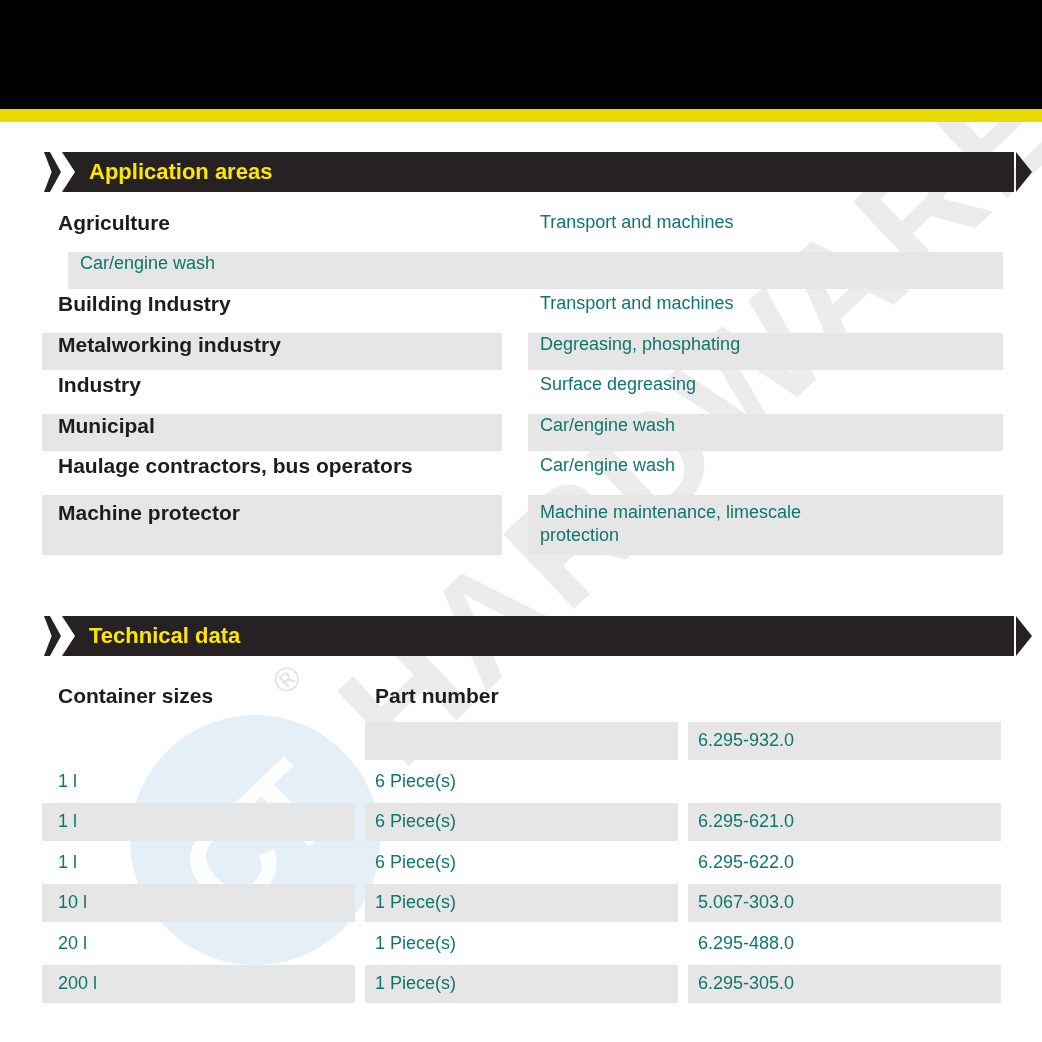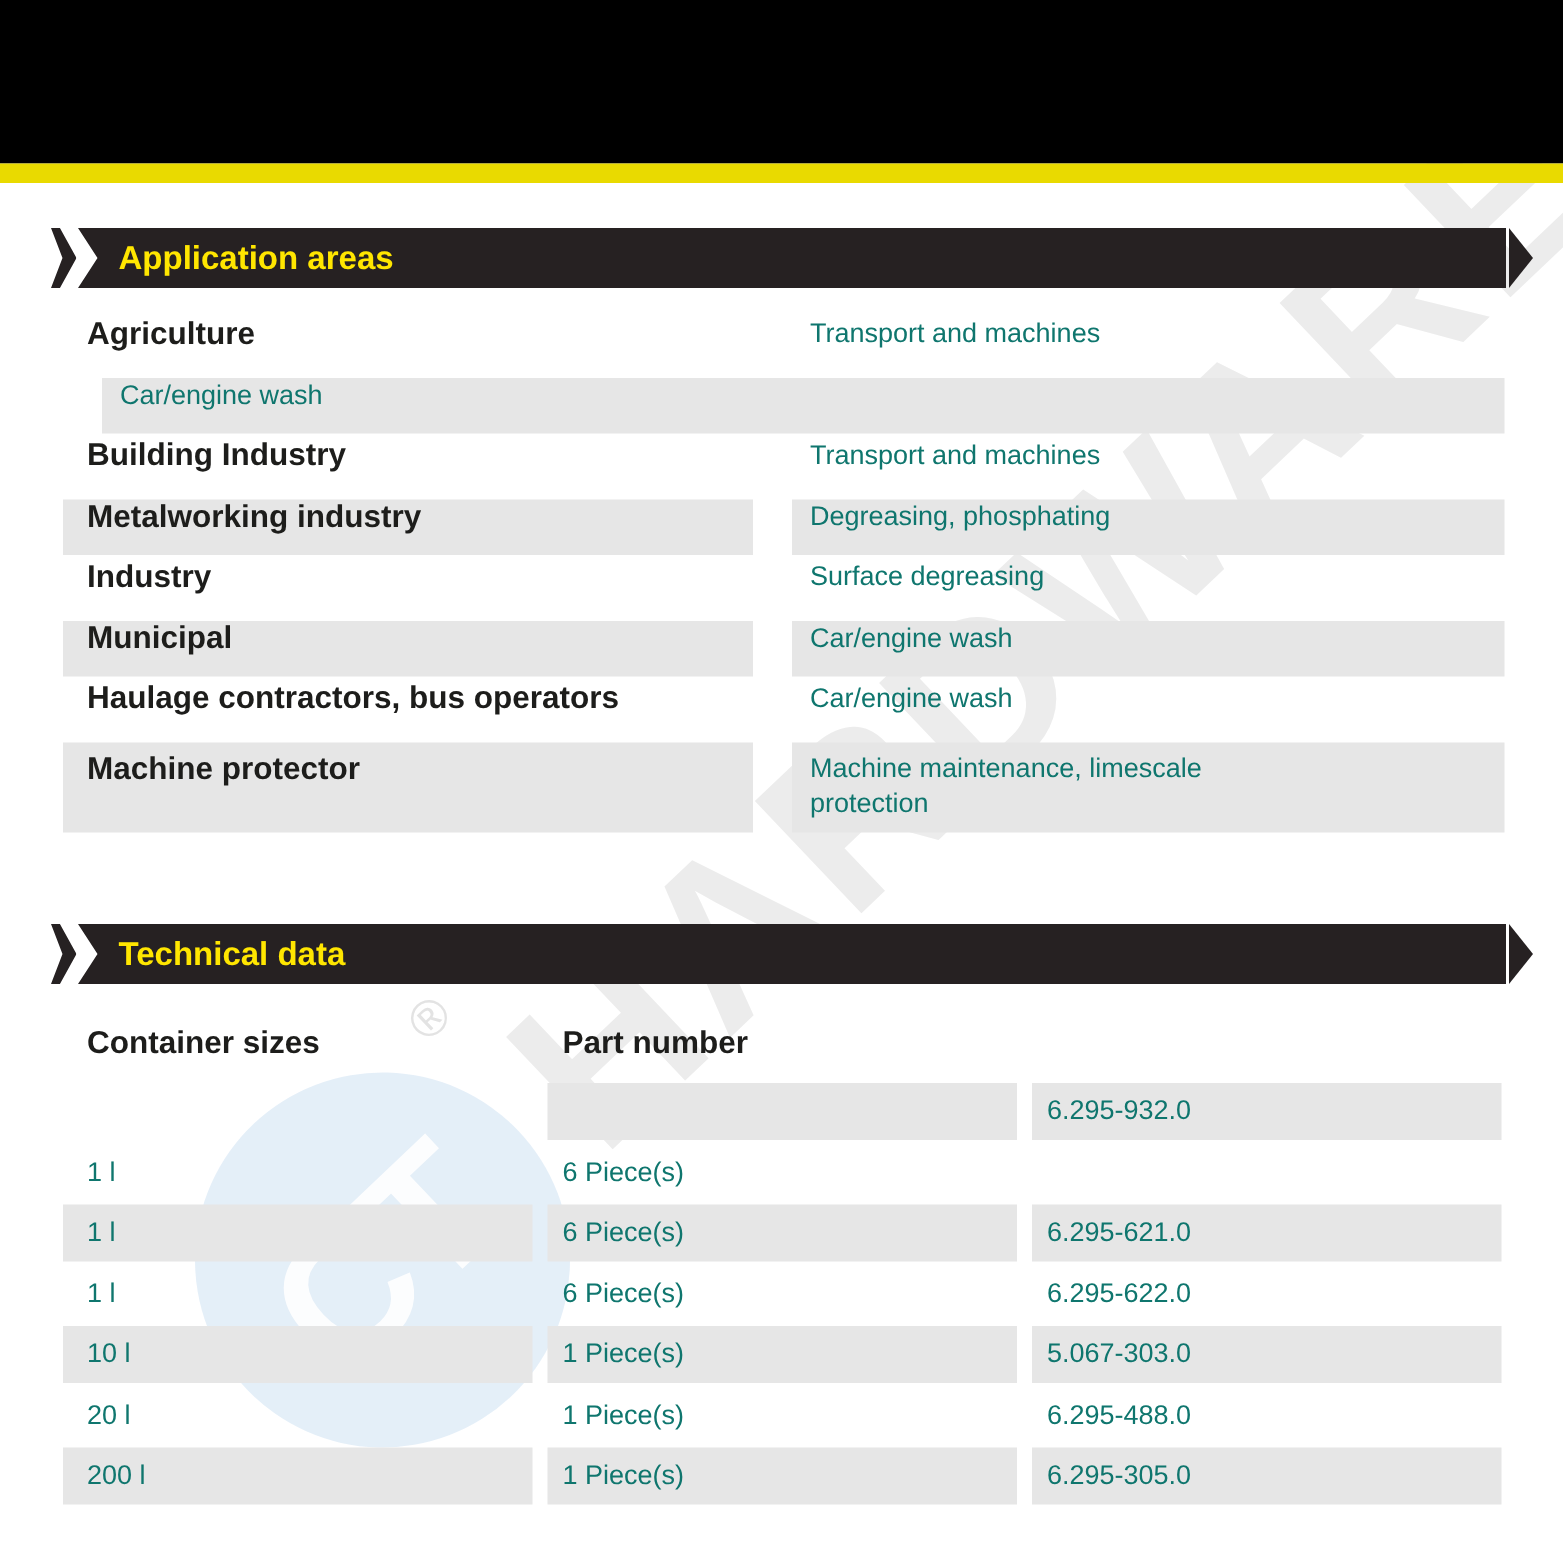--- a/index.html
+++ b/index.html
@@ -28,21 +28,21 @@
   .watermark{position:absolute;left:130px;top:700px;width:1400px;height:280px;display:flex;
              align-items:center;transform:rotate(-43.5deg);transform-origin:125px 140px;
              z-index:0;pointer-events:none;}
   .wm-circle{flex:0 0 auto;width:250px;height:250px;border-radius:50%;background:#cfe2f3;opacity:.55;
              display:flex;align-items:center;justify-content:center;}
   .wm-ct{color:rgba(255,255,255,.92);font-weight:800;font-size:120px;letter-spacing:-4px;}
   .wm-reg{align-self:flex-start;margin:26px 0 0 -4px;font-size:34px;color:#e3e3e3;}
   .wm-text{font-size:150px;font-weight:800;color:#ececec;letter-spacing:6px;margin-left:6px;white-space:nowrap;}
 
   
-  .ribbon{position:absolute;left:34px;width:988px;height:35px;z-index:2;}
+  .ribbon{position:absolute;left:44px;width:988px;height:35px;z-index:2;}
   .ribbon .chevron{position:absolute;left:0;top:0;width:17px;height:40px;background:#262122;
                    clip-path:polygon(0 0,35% 0,100% 50%,35% 100%,0 100%,45% 50%);}
   .ribbon .band{position:absolute;left:18px;right:18px;top:0;height:40px;background:#262122;
                 clip-path:polygon(0 0,100% 0,100% 100%,0 100%,13px 50%);
                 display:flex;align-items:center;padding-left:13px;box-sizing:border-box;}
   .ribbon .arrow{position:absolute;right:0;top:0;width:16px;height:40px;background:#262122;
                  clip-path:polygon(0 0,100% 50%,0 100%);}
   .ribbon .title{color:#ffe600;font-weight:700;font-size:22px;padding-left:14px;}
   .ribbon-app{top:152px;}
   .ribbon-tech{top:616px;}

